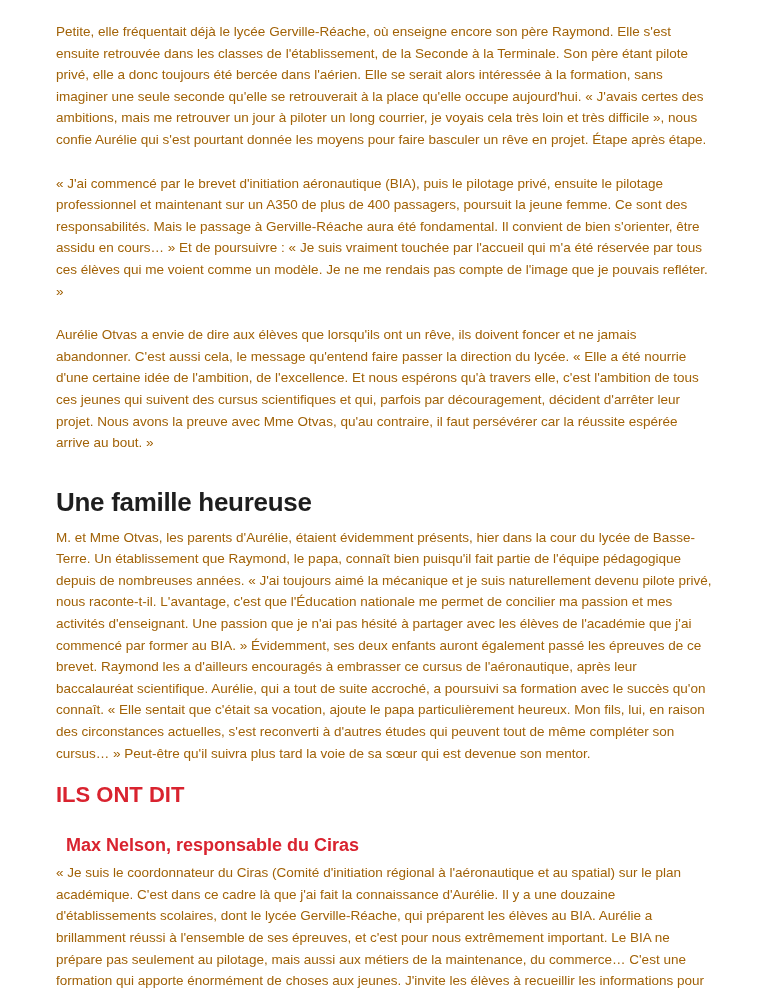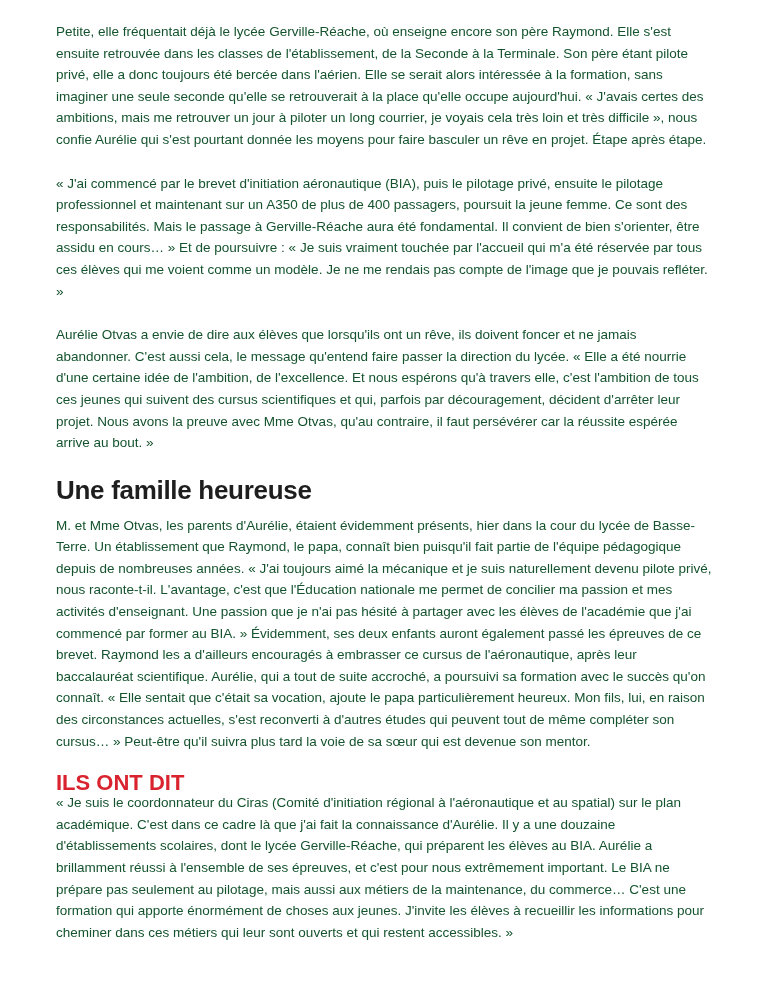--- a/index.html
+++ b/index.html
@@ -14,32 +14,32 @@
   }
   .page {
     box-sizing: border-box;
     width: 768px;
     padding: 21px 56px 0 56px;
   }
   .body-text {
     font-family: "Liberation Sans", sans-serif;
     font-size: 13.5px;
     line-height: 21.6px;
-    color: #14532d;
+    color: #a16207;
     text-align: left;
     margin: 0 0 22px 0;
   }
   .section-title {
     font-family: "Liberation Sans", sans-serif;
     font-size: 26px;
     line-height: 28px;
     font-weight: 700;
     letter-spacing: -0.3px;
     color: #1e1e1e;
-    margin: 22px 0 11px 0;
+    margin: 34px 0 11px 0;
   }
   .kicker-title {
     font-family: "Liberation Sans", sans-serif;
     font-size: 22px;
     line-height: 18px;
     font-weight: 700;
     color: #d9232f;
     margin: 8px 0 0 0;
   }
   .quote-author-title {
@@ -62,16 +62,17 @@
   <p class="body-text">« J'ai commencé par le brevet d'initiation aéronautique (BIA), puis le pilotage privé, ensuite le pilotage professionnel et maintenant sur un A350 de plus de 400 passagers, poursuit la jeune femme. Ce sont des responsabilités. Mais le passage à Gerville-Réache aura été fondamental. Il convient de bien s'orienter, être assidu en cours… » Et de poursuivre : « Je suis vraiment touchée par l'accueil qui m'a été réservée par tous ces élèves qui me voient comme un modèle. Je ne me rendais pas compte de l'image que je pouvais refléter. »</p>
 
   <p class="body-text">Aurélie Otvas a envie de dire aux élèves que lorsqu'ils ont un rêve, ils doivent foncer et ne jamais abandonner. C'est aussi cela, le message qu'entend faire passer la direction du lycée. « Elle a été nourrie d'une certaine idée de l'ambition, de l'excellence. Et nous espérons qu'à travers elle, c'est l'ambition de tous ces jeunes qui suivent des cursus scientifiques et qui, parfois par découragement, décident d'arrêter leur projet. Nous avons la preuve avec Mme Otvas, qu'au contraire, il faut persévérer car la réussite espérée arrive au bout. »</p>
 
   <h2 class="section-title">Une famille heureuse</h2>
 
   <p class="body-text">M. et Mme Otvas, les parents d'Aurélie, étaient évidemment présents, hier dans la cour du lycée de Basse-Terre. Un établissement que Raymond, le papa, connaît bien puisqu'il fait partie de l'équipe pédagogique depuis de nombreuses années. « J'ai toujours aimé la mécanique et je suis naturellement devenu pilote privé, nous raconte-t-il. L'avantage, c'est que l'Éducation nationale me permet de concilier ma passion et mes activités d'enseignant. Une passion que je n'ai pas hésité à partager avec les élèves de l'académie que j'ai commencé par former au BIA. » Évidemment, ses deux enfants auront également passé les épreuves de ce brevet. Raymond les a d'ailleurs encouragés à embrasser ce cursus de l'aéronautique, après leur baccalauréat scientifique. Aurélie, qui a tout de suite accroché, a poursuivi sa formation avec le succès qu'on connaît. « Elle sentait que c'était sa vocation, ajoute le papa particulièrement heureux. Mon fils, lui, en raison des circonstances actuelles, s'est reconverti à d'autres études qui peuvent tout de même compléter son cursus… » Peut-être qu'il suivra plus tard la voie de sa sœur qui est devenue son mentor.</p>
 
   <h3 class="kicker-title">ILS ONT DIT</h3>
 
+  <h4 class="quote-author-title">Max Nelson, responsable du Ciras</h4>
 
   <p class="body-text">« Je suis le coordonnateur du Ciras (Comité d'initiation régional à l'aéronautique et au spatial) sur le plan académique. C'est dans ce cadre là que j'ai fait la connaissance d'Aurélie. Il y a une douzaine d'établissements scolaires, dont le lycée Gerville-Réache, qui préparent les élèves au BIA. Aurélie a brillamment réussi à l'ensemble de ses épreuves, et c'est pour nous extrêmement important. Le BIA ne prépare pas seulement au pilotage, mais aussi aux métiers de la maintenance, du commerce… C'est une formation qui apporte énormément de choses aux jeunes. J'invite les élèves à recueillir les informations pour cheminer dans ces métiers qui leur sont ouverts et qui restent accessibles. »</p>
 
 </main>
 
 </body></html>

